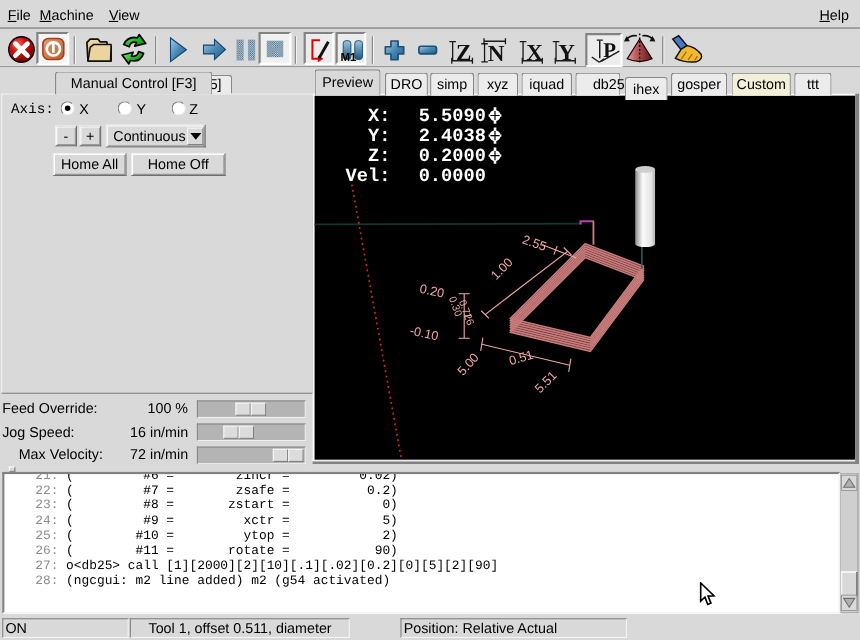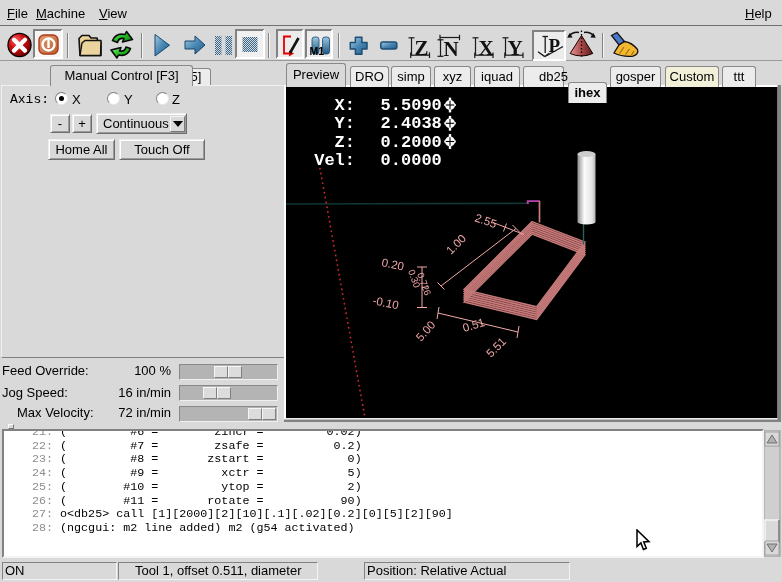--- a/index.html
+++ b/index.html
@@ -210,21 +210,21 @@
  <div class="radio" style="left:107px;top:30px;"></div>
  <div class="lbl" style="left:124px;top:30px;">Y</div>
  <div class="radio" style="left:156px;top:30px;"></div>
  <div class="lbl" style="left:172px;top:30px;">Z</div>
  <div class="btn" style="left:50px;top:52px;width:20px;height:19px;line-height:17px;">-</div>
  <div class="btn" style="left:72px;top:52px;width:20px;height:19px;line-height:17px;">+</div>
  <div class="btn" style="left:96px;top:51px;width:91px;height:21px;line-height:19px;text-align:left;padding-left:6px;">Continuous</div>
  <div class="abs" style="left:170px;top:54px;width:15px;height:16px;background:#d9d9d9;border:1px solid;border-color:#f4f4f4 #7a7a7a #7a7a7a #f4f4f4;"></div>
  <div class="abs" style="left:172.5px;top:59px;width:0;height:0;border:5px solid transparent;border-top:6px solid #000;"></div>
  <div class="btn" style="left:48px;top:77px;width:67px;height:21px;line-height:19px;">Home All</div>
- <div class="btn" style="left:119px;top:77px;width:86px;height:21px;line-height:19px;">Touch Off</div>
+ <div class="btn" style="left:119px;top:77px;width:86px;height:21px;line-height:19px;">Home Off</div>
 
  <div class="lbl" style="left:2px;top:301px;">Feed Override:</div>
  <div class="lbl" style="left:0px;top:301px;width:171px;text-align:right;">100 %</div>
  <div class="trough" style="left:179px;top:302px;">
       <div class="shandle" style="left:34px;"></div>
       <div class="shandle" style="left:48px;"></div>
     </div>
  <div class="lbl" style="left:2px;top:322.5px;">Jog Speed:</div>
  <div class="lbl" style="left:0px;top:322.5px;width:171px;text-align:right;">16 in/min</div>
  <div class="trough" style="left:179px;top:323px;">
@@ -239,21 +239,21 @@
     </div>
 </div>
 
 <div class="abs" id="righttabs" style="left:285px;top:62px;width:497px;height:26px;">
  <div class="tab tabactive" style="left:1px;top:1px;width:60px;height:24px;line-height:22px;">Preview</div>
  <div class="tab" style="left:65px;top:4px;width:39px;height:21px;line-height:19px;">DRO</div>
  <div class="tab" style="left:106px;top:4px;width:40px;height:21px;line-height:19px;">simp</div>
  <div class="tab" style="left:149px;top:4px;width:37px;height:21px;line-height:19px;">xyz</div>
  <div class="tab" style="left:189px;top:4px;width:46px;height:21px;line-height:19px;">iquad</div>
  <div class="tab" style="left:238px;top:4px;width:41px;height:21px;line-height:19px;padding-left:15px;">db25</div>
- <div class="tab" style="left:283px;top:20px;width:39px;height:21px;line-height:19px;font-weight:bold;">ihex</div>
+ <div class="tab" style="left:283px;top:8px;width:39px;height:21px;line-height:19px;">ihex</div>
  <div class="tab" style="left:325px;top:4px;width:51px;height:21px;line-height:19px;">gosper</div>
  <div class="tab" style="left:380px;top:4px;width:54px;height:21px;line-height:19px;background:#f2f0d8;">Custom</div>
  <div class="tab" style="left:437px;top:4px;width:34px;height:21px;line-height:19px;">ttt</div>
 </div>
 
 <div class="abs" id="preview" style="left:284px;top:85px;width:497px;height:337px;">
 <svg width="497" height="337" viewBox="0 0 497 337">
  <defs>
   <linearGradient id="cyl" x1="0" y1="0" x2="1" y2="0">
    <stop offset="0" stop-color="#909090"></stop>

